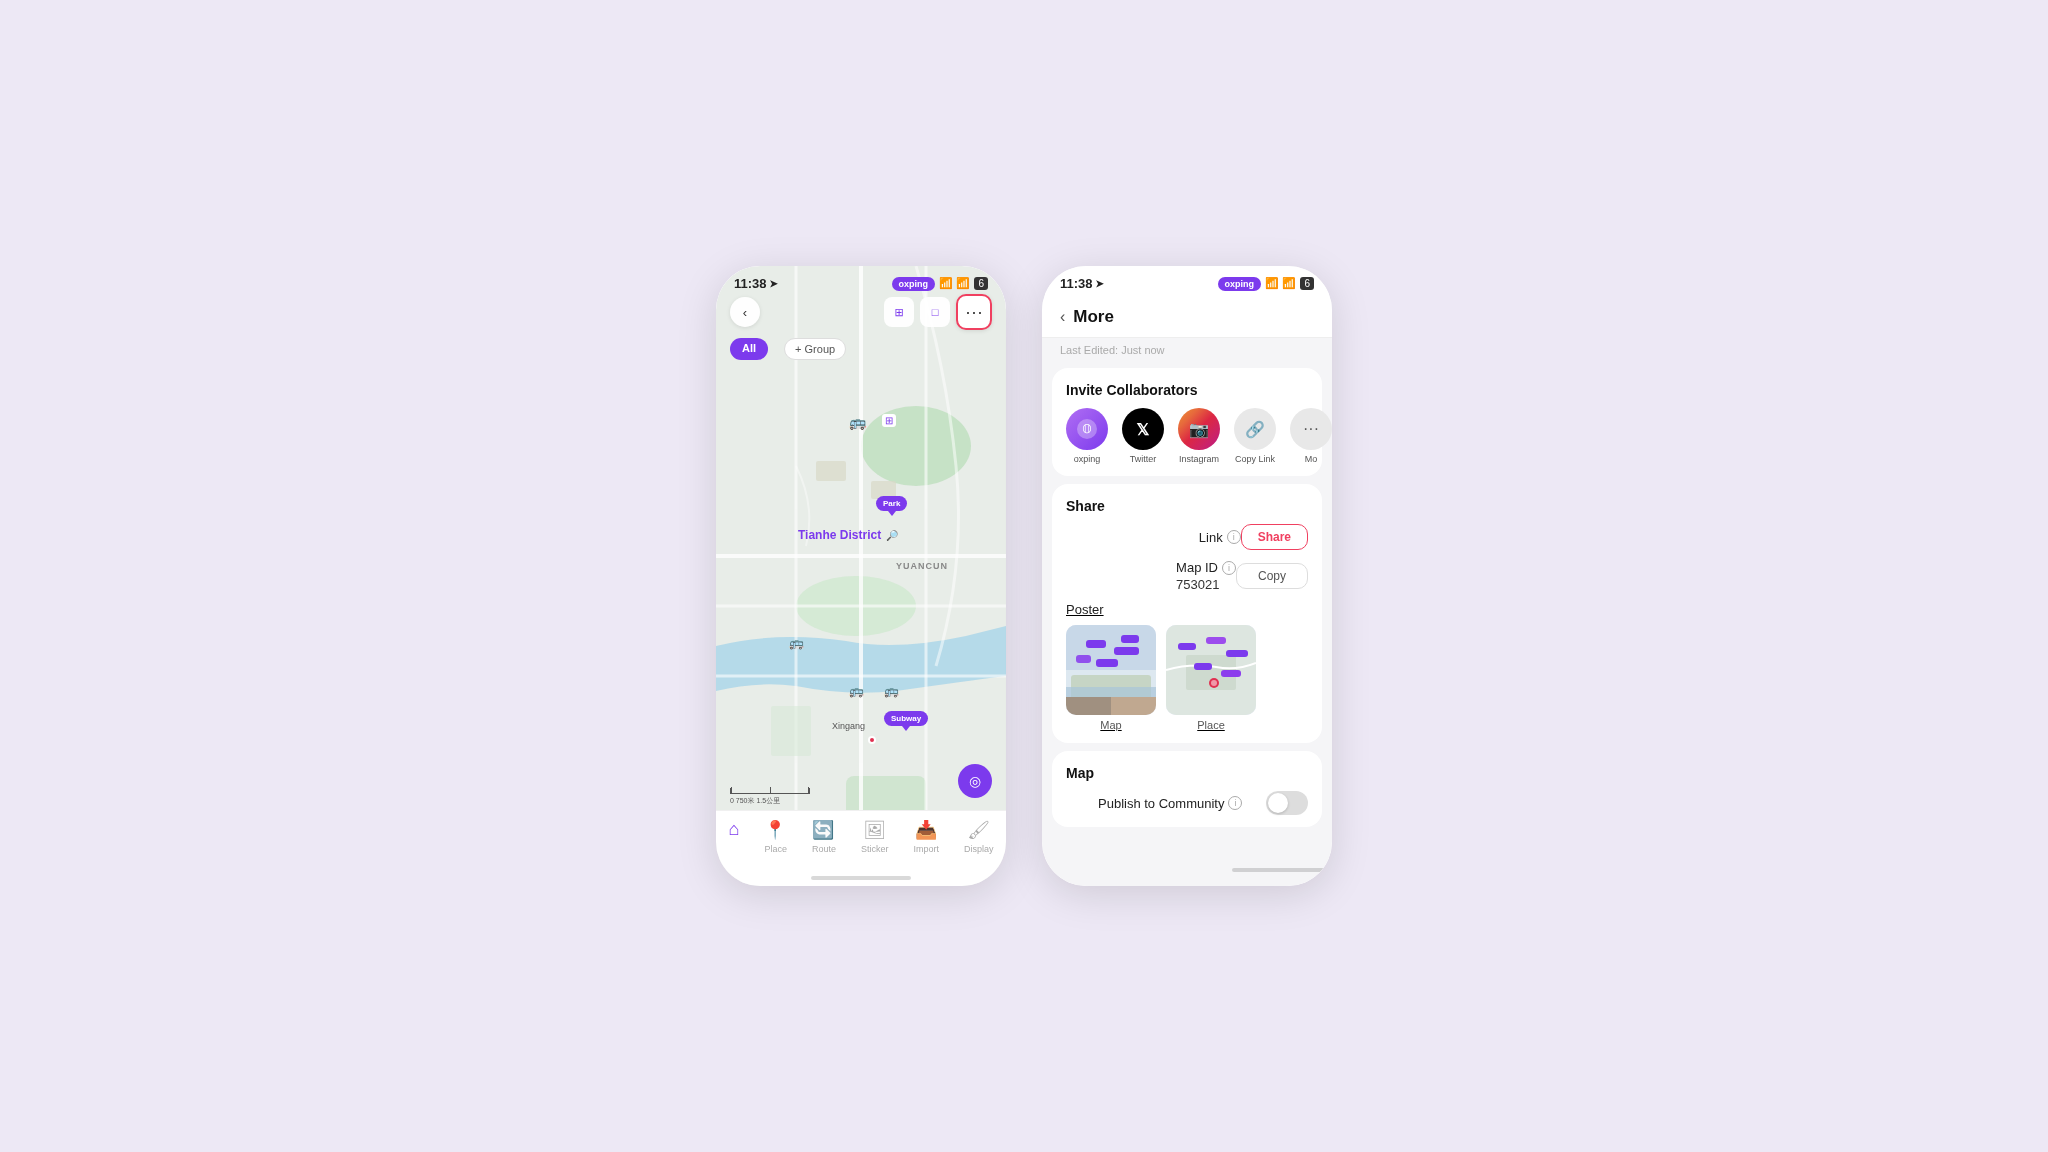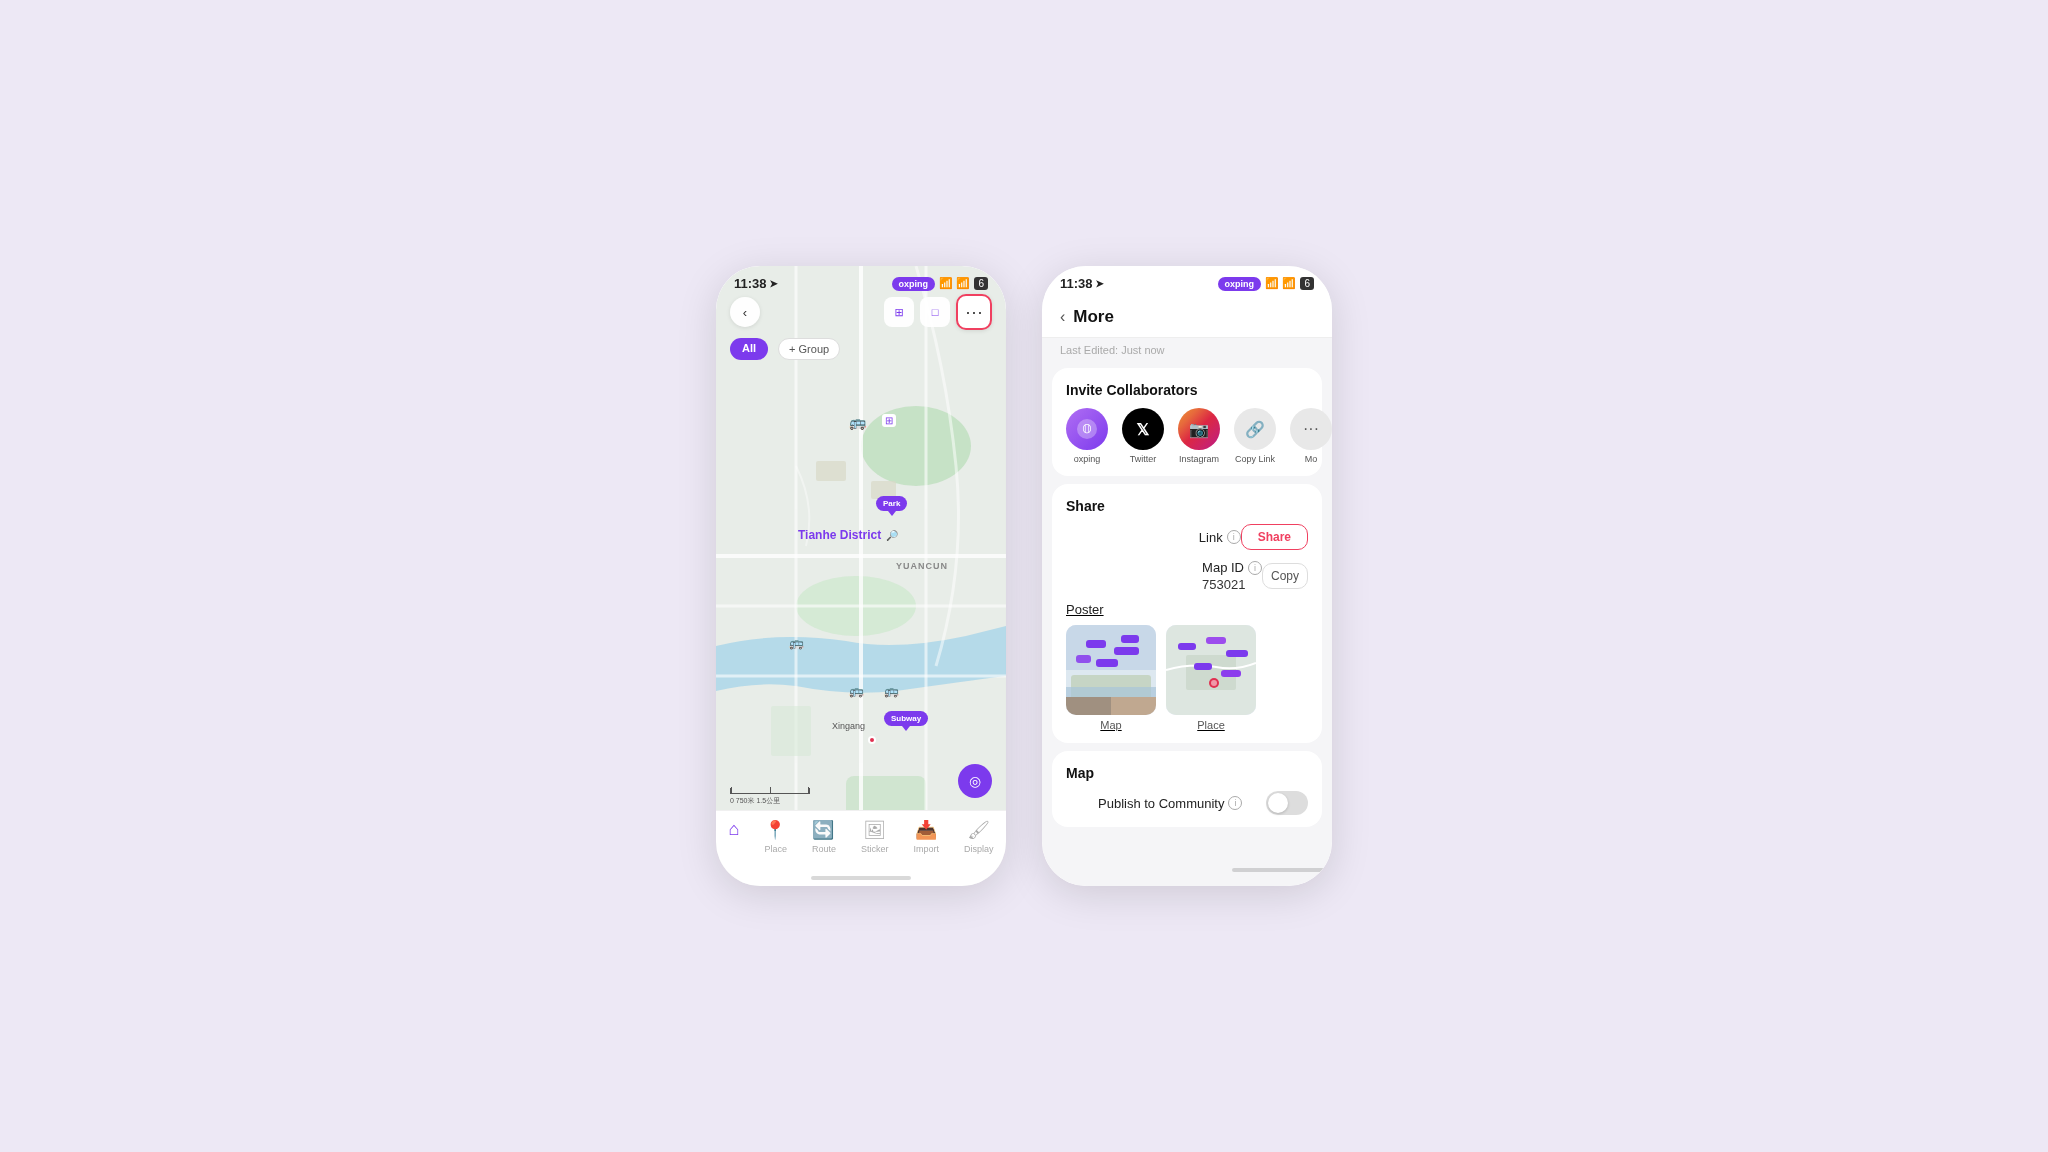--- a/index.html
+++ b/index.html
@@ -136,21 +136,21 @@
       font-size: 18px;
       color: #333;
       border: 2px solid #f04060;
       box-shadow: 0 1px 4px rgba(0,0,0,0.1);
     }
     .map-filter-bar {
       position: absolute;
       top: 72px;
       left: 14px;
       display: flex;
-      gap: 10px;
+      gap: 16px;
       z-index: 20;
     }
     .filter-btn {
       background: #7c3aed;
       color: #fff;
       font-size: 11px;
       font-weight: 600;
       border-radius: 14px;
       padding: 4px 12px;
     }
@@ -352,21 +352,21 @@
       padding: 5px 16px;
       cursor: pointer;
     }
     .copy-btn {
       background: #fff;
       border: 1.5px solid #ddd;
       color: #555;
       font-size: 12px;
       font-weight: 500;
       border-radius: 10px;
-      padding: 5px 8px;
+      padding: 5px 21px;
       cursor: pointer;
     }
     .map-id-value {
       font-size: 13px;
       color: #333;
       margin-top: 2px;
     }
 
     
     .poster-row {

